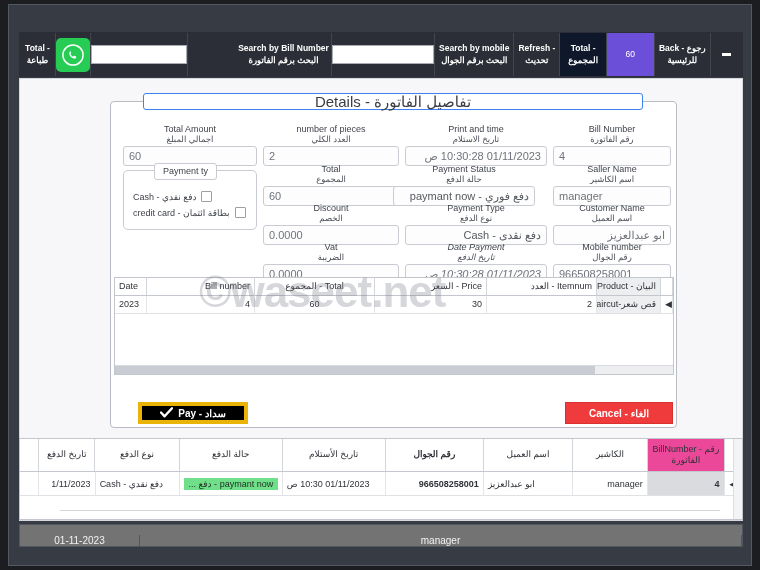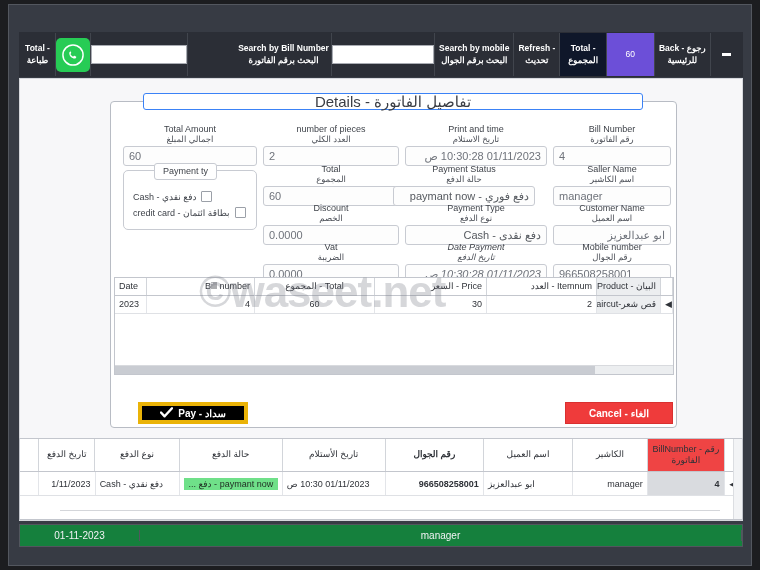--- a/index.html
+++ b/index.html
@@ -418,21 +418,21 @@
   .bgc-bill  { width: 82px; justify-content: flex-end; background: #d9dbdf; font-weight: bold; }
   .bgc-cash  { width: 80px; justify-content: flex-end; }
   .bgc-cust  { width: 95px; justify-content: flex-end; direction: rtl; }
   .bgc-mob   { width: 105px; justify-content: flex-end; font-weight: bold; }
   .bgc-date  { width: 110px; justify-content: flex-end; direction: rtl; }
   .bgc-stat  { width: 110px; justify-content: center; }
   .bgc-type  { width: 90px; justify-content: flex-end; direction: rtl; }
   .bgc-pdate { width: 60px; justify-content: flex-end; }
   .bgc-last  { width: 20px; justify-content: center; font-size: 8px; border-right: none; }
 
-  .bg-head .bgc-bill { background: #ef4444; font-weight: normal; }
+  .bg-head .bgc-bill { background: #ec4899; font-weight: normal; }
 
   .stat-chip {
     background: #6fe089;
     color: #1f2a22;
     font-size: 9px;
     padding: 1px 3px;
     width: 100%;
     text-align: center;
     direction: rtl;
     white-space: nowrap;
@@ -455,25 +455,25 @@
     background: #d4d6da;
   }
 
   
   .statusbar {
     position: absolute;
     left: 10px;
     top: 519px;
     width: 724px;
     height: 23px;
-    background: #15803d;
+    background: #737373;
     border: 1px solid #52565e;
     box-sizing: border-box;
     display: flex;
-    align-items: center;
+    align-items: flex-end;
   }
   .sb-cell {
     display: flex;
     align-items: center;
     justify-content: center;
     color: #f1f2f4;
     font-size: 10px;
     box-sizing: border-box;
   }
   .sb-date { width: 120px; border-right: 1px solid #52565e; }

